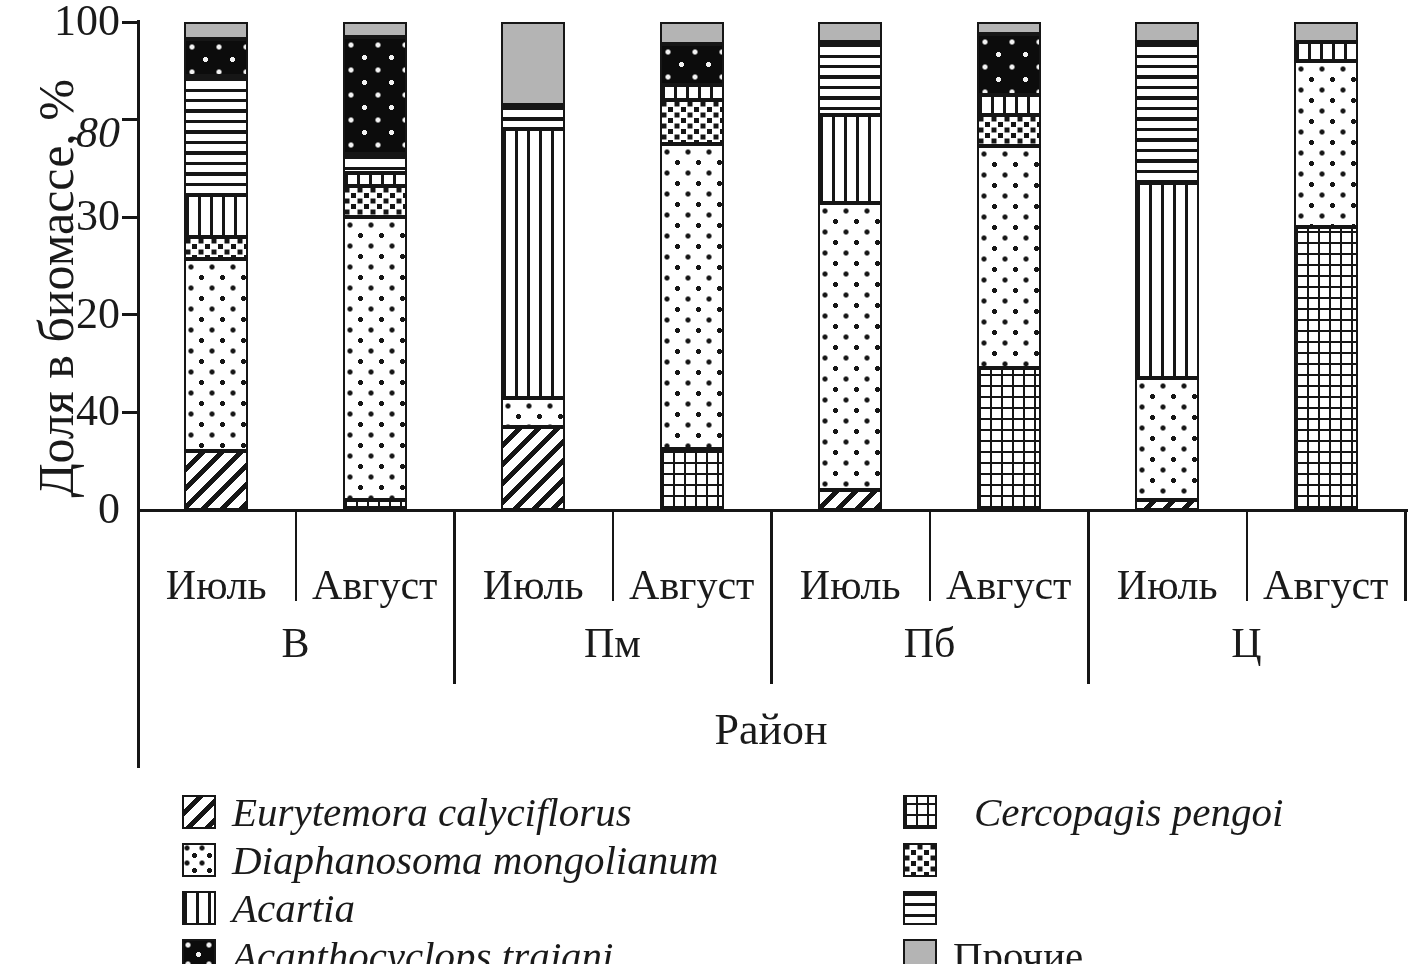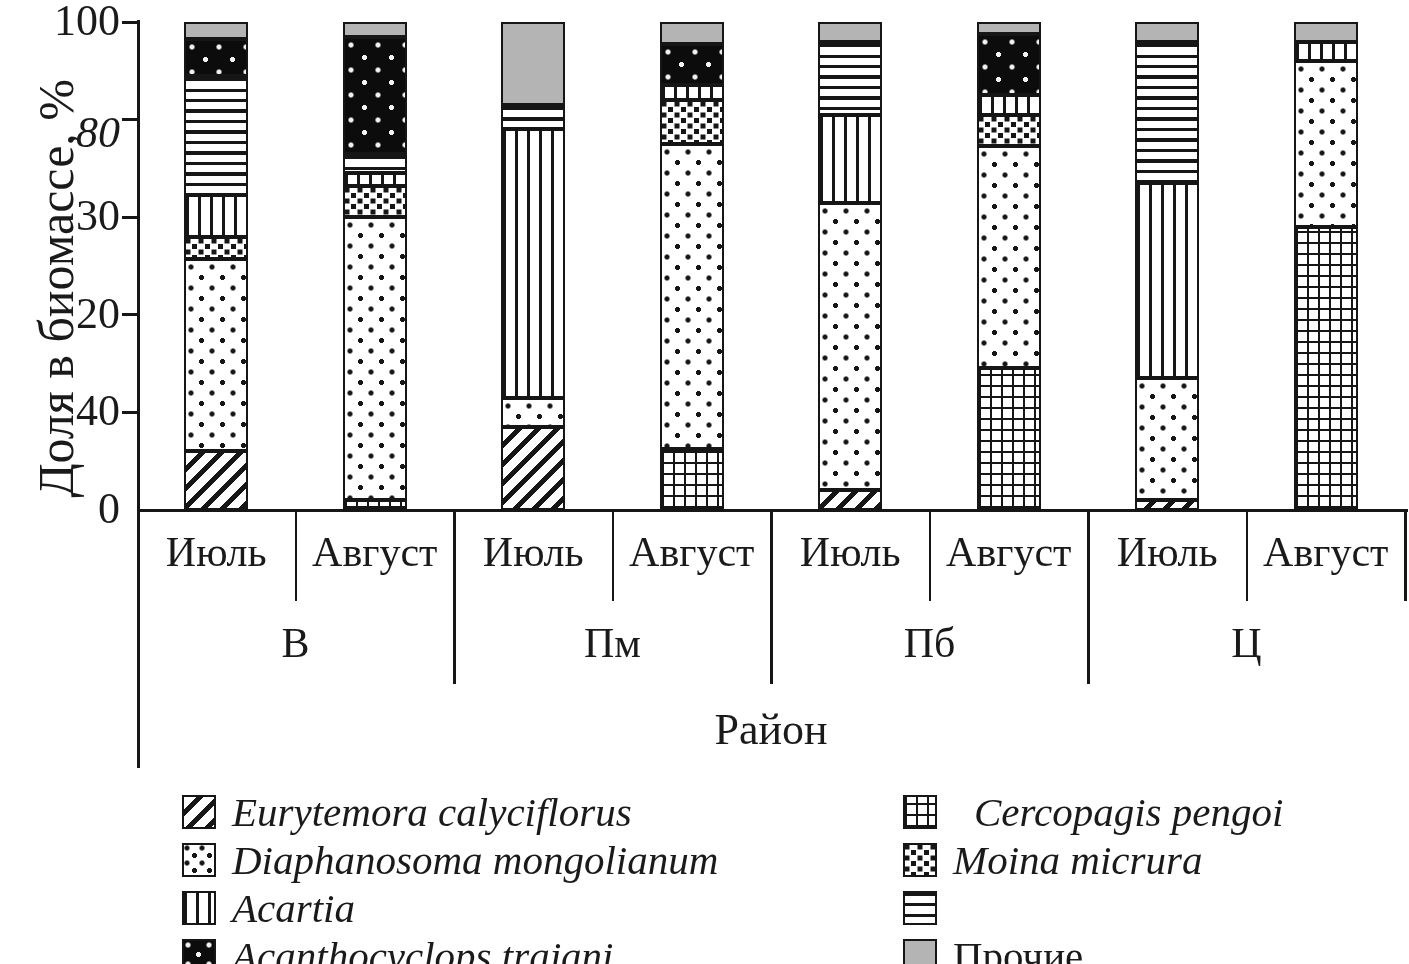--- a/index.html
+++ b/index.html
@@ -34,21 +34,21 @@
     position: absolute; bottom: 0; width: 64px;
     display: flex; flex-direction: column; justify-content: flex-end;
   }
   .seg { box-sizing: border-box; border: 2.5px solid #161616; width: 100%; }
   
   .x-divider { position: absolute; width: 2.5px; background: #161616; top: 512px; }
   .month-cell, .group-cell {
     position: absolute; display: flex; align-items: center; justify-content: center;
     font-size: 42px; line-height: 1;
   }
-  .month-cell { top: 508px; height: 88px; }
+  .month-cell { top: 541px; height: 88px; }
   .group-cell { top: 601px; height: 83px; }
   #x-axis-title-box {
     position: absolute; left: 137px; top: 698px; width: 1268px; height: 62px;
     display: flex; align-items: center; justify-content: center; font-size: 44px;
   }
   
   .legend-row { position: absolute; height: 40px; display: flex; align-items: center; }
   .swatch {
     box-sizing: border-box; width: 34px; height: 34px;
     border: 2.5px solid #161616; margin-right: 16px; flex: 0 0 auto;
@@ -219,21 +219,20 @@
       <div class="legend-row" style="left: 182px; top: 936px;">
         <div class="swatch pat-black-white-dots"></div>
         <div class="legend-label italic">Acanthocyclops trajani</div>
       </div>
       <div class="legend-row" style="left: 903px; top: 792px; gap: 21px;">
         <div class="swatch pat-grid"></div>
         <div class="legend-label italic">Cercopagis pengoi</div>
       </div>
       <div class="legend-row" style="left: 903px; top: 840px;">
         <div class="swatch pat-dense-squares"></div>
-        <div class="legend-label italic">Moina micrura</div>
       </div>
       <div class="legend-row" style="left: 903px; top: 888px;">
         <div class="swatch pat-horizontal-lines"></div>
       </div>
       <div class="legend-row" style="left: 903px; top: 936px;">
         <div class="swatch pat-solid-gray"></div>
         <div class="legend-label">Прочие</div>
       </div>
     </div>
 </div>

